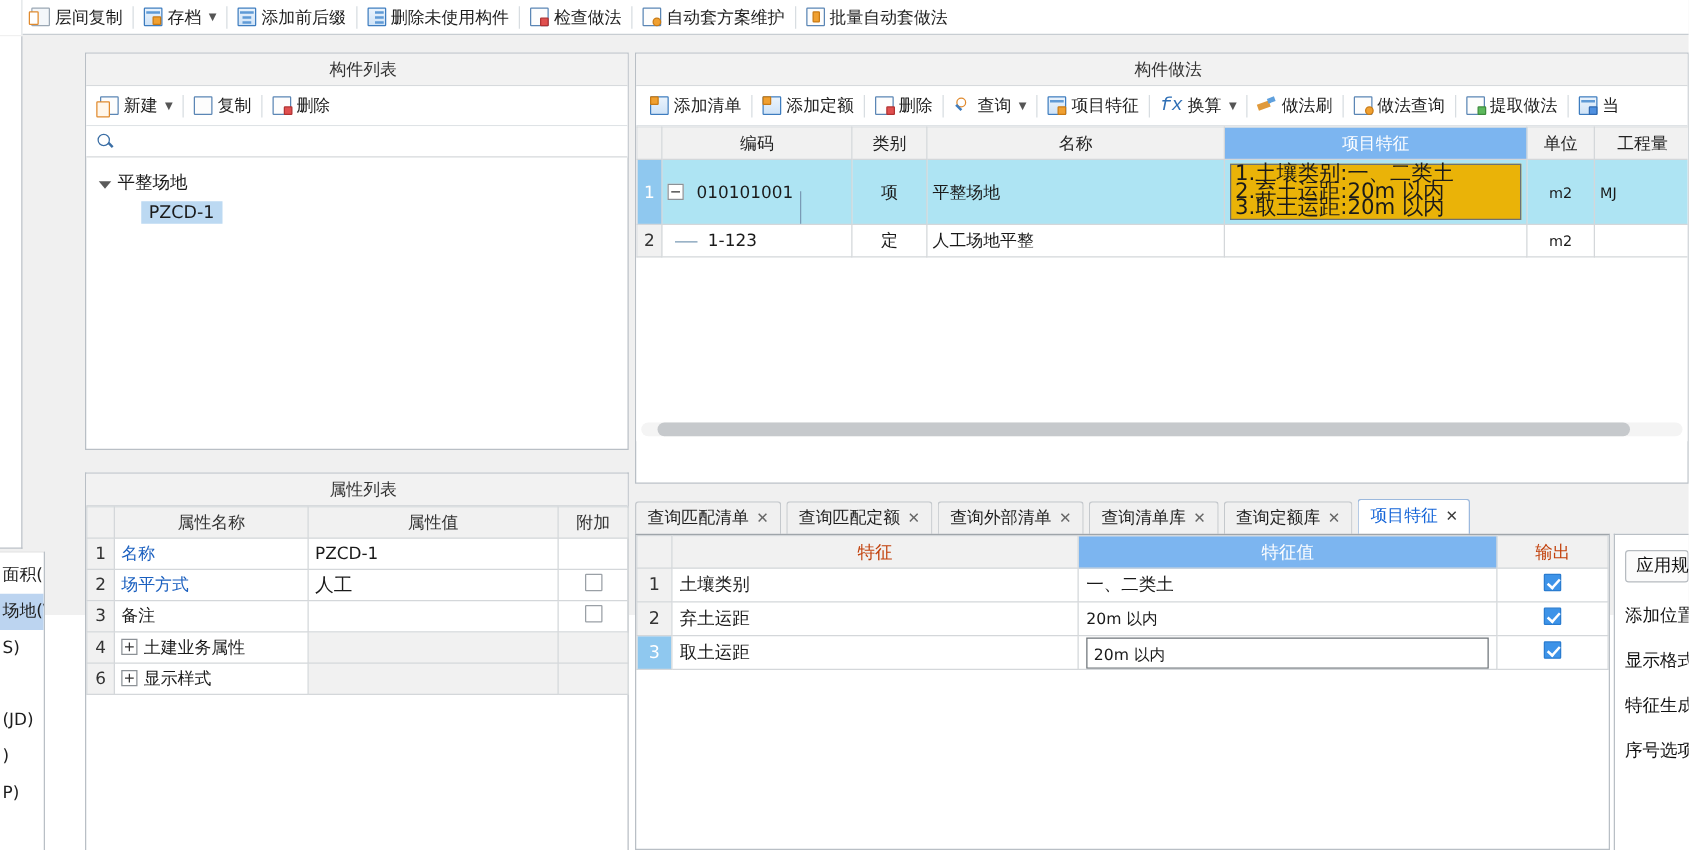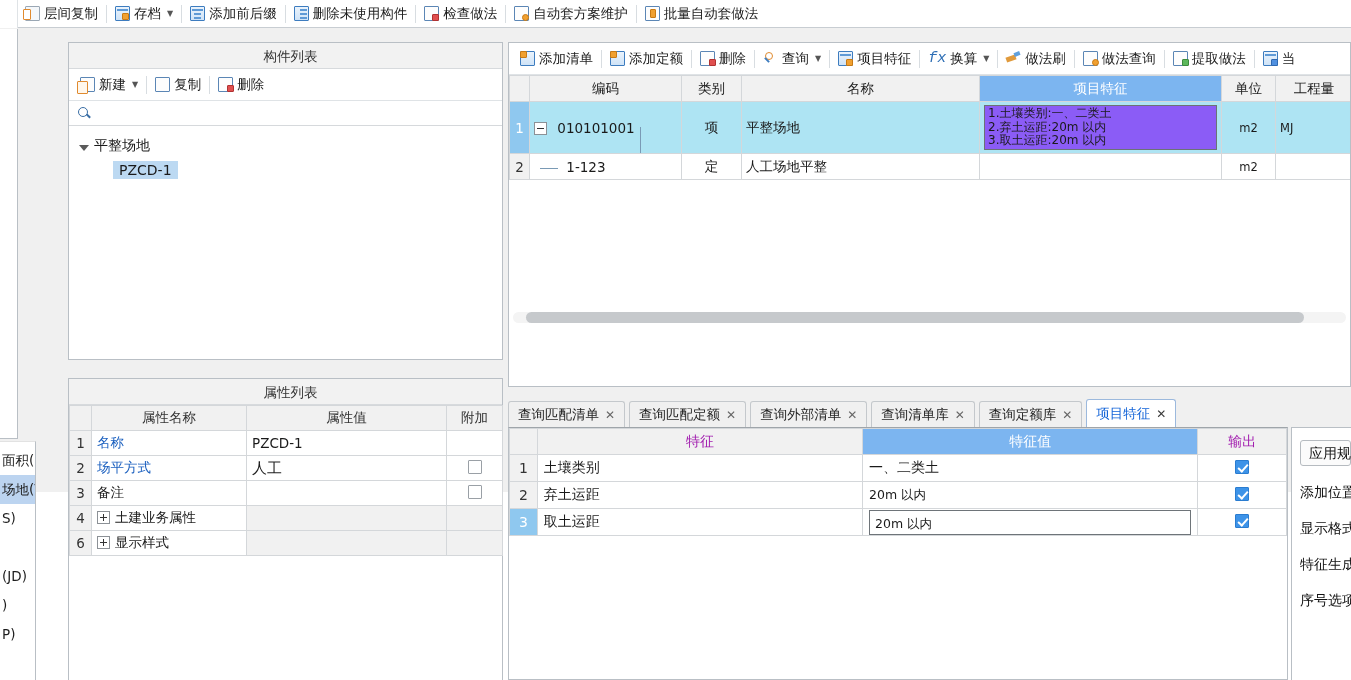--- a/index.html
+++ b/index.html
@@ -114,22 +114,22 @@
   .cm-grid-wrap { position:relative; height:252px; overflow:hidden; background:#fff; }
   table.mgrid { border-collapse:collapse; table-layout:fixed; font-size:13.5px; width:843px; }
   table.mgrid th {
     background:#f1f1f1; border:1px solid #d4d7da; font-weight:normal; height:26px; color:#222; text-align:center;
   }
   table.mgrid th.hi { background:#7cb5f0; color:#ffffff; }
   table.mgrid td { border:1px solid #d4d7da; height:26px; padding:0 4px; vertical-align:middle; }
   tr.selrow td { background:#aee4f3; }
   td.featcell { padding:0; }
   .featbox {
-    border:1.5px solid #6c7276; background:#8b5cf6; padding:1px 3px;
-    font-size:12px; line-height:13.5px; white-space:pre; font-family:"DejaVu Sans","Liberation Sans",sans-serif;
+    border:1.5px solid #6c7276; background:#eab308; padding:1px 3px;
+    font-size:17px; line-height:13.5px; white-space:pre; font-family:"DejaVu Sans","Liberation Sans",sans-serif;
   }
   .treeline { position:relative; padding-left:4px; }
   .hscroll {
     position:absolute; left:4px; right:4px; bottom:4px; height:11px;
     background:#f4f4f4; border-radius:6px;
   }
   .hscroll .thumb { position:absolute; left:13px; top:0; width:778px; height:11px; background:#c6c9cc; border-radius:6px; }
 
   
   .tabbar { position:absolute; left:508px; top:398px; width:780px; height:30px; display:flex; align-items:flex-end; }
@@ -138,21 +138,21 @@
     background:#f0f0f0; border:1px solid #c4c8cc; border-bottom:none;
     border-radius:3px 3px 0 0; font-size:13.5px; color:#1d1d1d; white-space:nowrap;
   }
   .tab .x { color:#666; margin-left:6px; font-size:12px; }
   .tab.active { background:#ffffff; color:#1565d8; height:29px; line-height:27px; border-color:#9cb9dd; }
   .tab.active .x { color:#3a3a3a; }
 
   
   #feat-panel { left:508px; top:427px; width:780px; height:253px; border-top-color:#9fa5aa; }
   table.fgrid { border-collapse:collapse; table-layout:fixed; width:100%; font-size:14px; }
-  table.fgrid th { background:#f1f1f1; border:1px solid #d4d7da; font-weight:normal; height:26px; text-align:center; color:#a21caf; }
+  table.fgrid th { background:#f1f1f1; border:1px solid #d4d7da; font-weight:normal; height:26px; text-align:center; color:#c2410c; }
   table.fgrid th.hi { background:#7cb5f0; color:#fff; }
   table.fgrid td { border:1px solid #d4d7da; height:27px; padding:0 6px; }
   td.editing { padding:0; }
   .editbox { border:1.6px solid #6e7479; background:#fff; height:25px; line-height:25px; padding:0 5px; margin:0; }
 
   
   #side-panel { position:absolute; left:1291px; top:427px; width:60px; height:253px; background:#ffffff; border-top:1px solid #b9bfc5; border-left:1px solid #b9bfc5; overflow:hidden;text-align:right; }
   .side-btn {
     margin:12px 0 0 8px; height:26px; line-height:24px; padding:0 8px;
     border:1px solid #b6bbc0; background:#fbfbfb; border-radius:3px;
@@ -336,20 +336,21 @@
             <span class="plusbox"></span><span>显示样式</span>
           </td>
           <td class="gray-cell"></td>
           <td class="gray-cell"></td>
         </tr>
       </tbody>
     </table>
   </div>
 
   <div class="panel" id="comp-method">
+    <div class="panel-title">构件做法</div>
 
     <div class="panel-tools">
       <div class="tb-btn">
         <span class="ic ic-blue">
             <i class="dot-or" style="left:-1px;top:-1px;"></i>
           </span>
         <span>添加清单</span>
       </div>
       <div class="tb-sep"></div>
       <div class="tb-btn">

